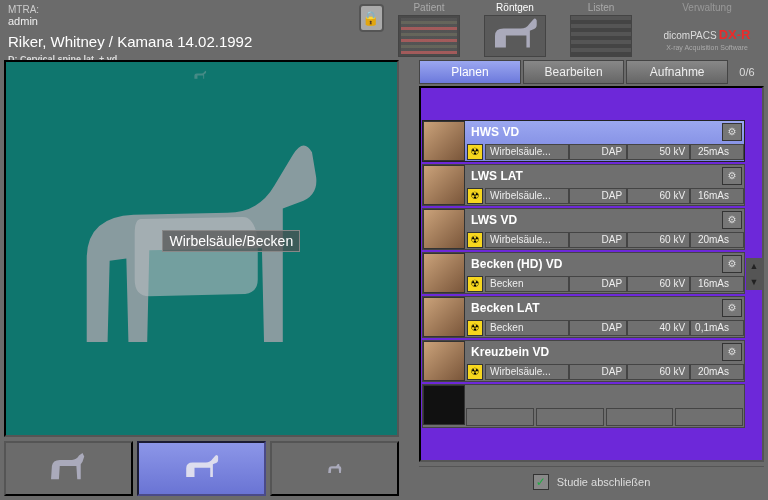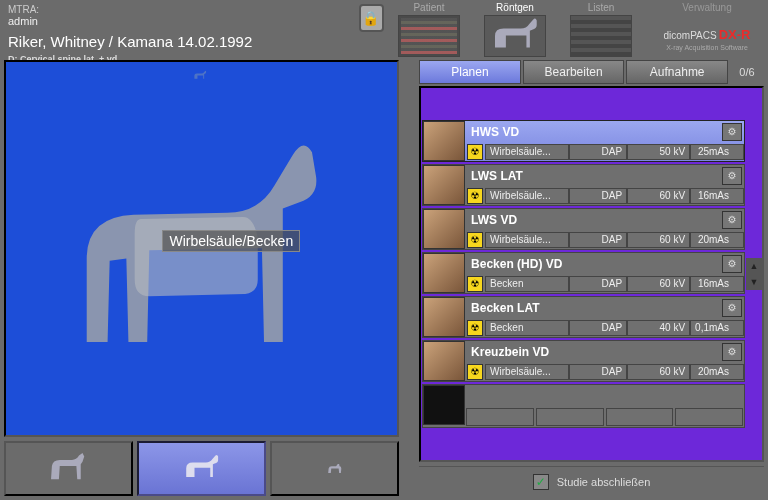--- a/index.html
+++ b/index.html
@@ -25,21 +25,21 @@
   .logo-col { width: 110px; display:flex; flex-direction:column; align-items:center; gap:2px; }
   .logo-col .verw { font-size: 10px; color: #999; }
   .logo-txt { font-size: 10px; color:#ddd; }
   .logo-dx { font-weight:bold; color:#ed2a2a; font-size:13px; }
   .logo-sub { font-size:7px; color:#aaa; }
   
   .main { flex:1; display:flex; gap:4px; padding: 0 4px 4px 4px; }
   .left-pane { width: 396px; display:flex; flex-direction:column; }
   .right-pane { flex:1; display:flex; flex-direction:column;margin-left:16px; }
   
-  .anatomy { flex:1; border:2px inset #555; background:#1d4ed8; position:relative; display:flex; align-items:center; justify-content:center; }
+  .anatomy { flex:1; border:2px inset #555; background:#0f766e; position:relative; display:flex; align-items:center; justify-content:center; }
   .anatomy svg { width: 80%; height: 80%; }
   .region-label { position:absolute; top: 45%; left: 40%; background:rgba(80,80,80,.7); color:#fff; font-size:14px; padding:2px 6px; border:1px solid #888; }
   .tiny-dog { position:absolute; top:8px; left:50%; transform:translateX(-50%); opacity:.4; }
   .species-row { height: 55px; display:flex; gap:4px; margin-top:4px; }
   .species-cell { flex:1; border:2px outset #555; background:#6b6b6b; display:flex; align-items:center; justify-content:center; }
   .species-cell.sel { background: linear-gradient(#8c96e8,#6a74d4); border:2px inset #4a4a88; }
   .species-cell svg { width: 60%; height: 60%; fill:#aab; }
   .species-cell.cat svg { width:30%; height:30%; }
   
   .tabrow { display:flex; gap:2px; align-items:center; margin-bottom:2px; }

